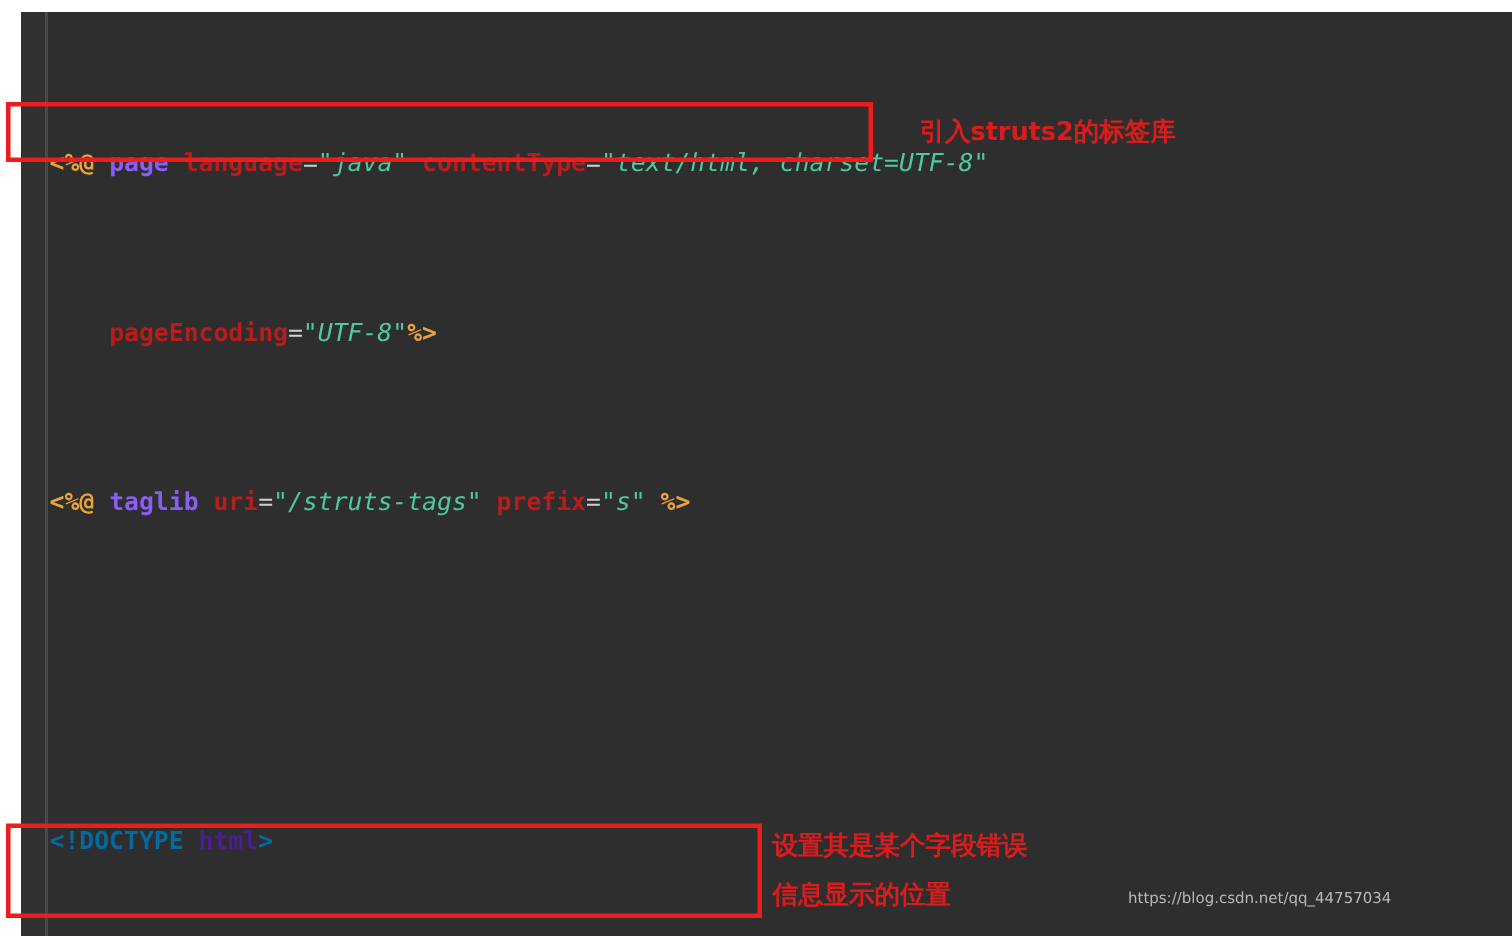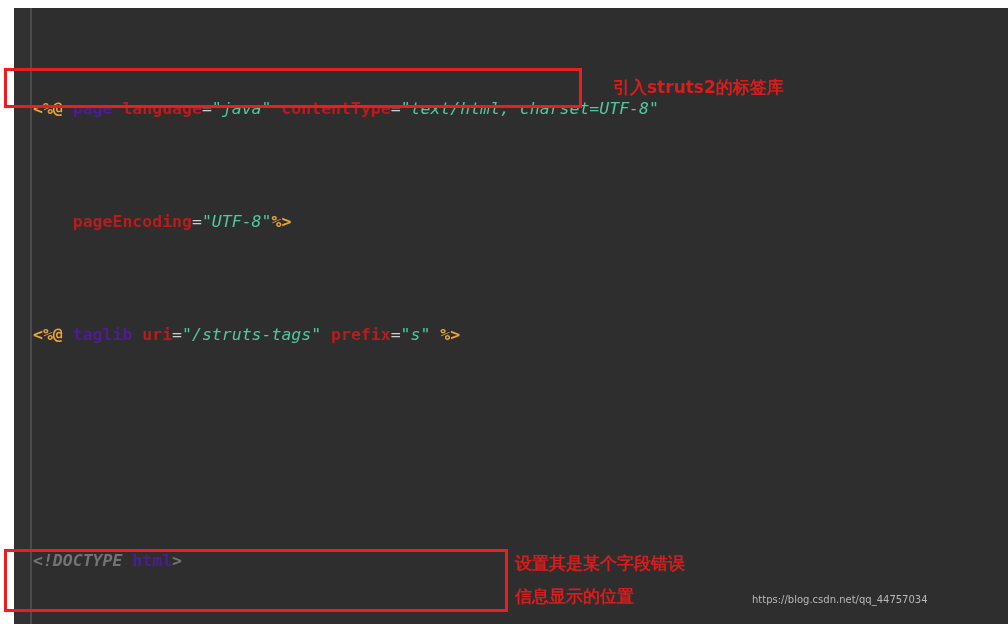--- a/index.html
+++ b/index.html
@@ -52,25 +52,25 @@
     width: 975px;
     font-size: 16.5px;
     line-height: 22.6px;
     white-space: pre;
     letter-spacing: 0px;
   }
   .ln { height: 22.6px; position: relative; }
 
   
   .t-dir    { color: #e8a33d; font-weight: bold; }  
-  .t-dirnm  { color: #4c1d95; font-weight: bold; }  
+  .t-dirnm  { color: #8b5cf6; font-weight: bold; }  
   .t-attr   { color: #b91c1c; font-weight: bold; }  
   .t-eq     { color: #cfcfcf; }
   .t-str    { color: #4ec9a0; font-style: italic; }  
-  .t-dtd    { color: #737373; font-weight: bold; font-style: italic; }
+  .t-dtd    { color: #0369a1; font-weight: bold; }
   .t-dtdnm  { color: #4c1d95; font-weight: bold; }
 
   
   .redbox {
     position: absolute;
     border: 3px solid #ee1c1c;
     box-sizing: border-box;
     pointer-events: none;
   }
   #redbox-taglib { left: 4px;  top: 68px;  width: 578px; height: 40px; }

